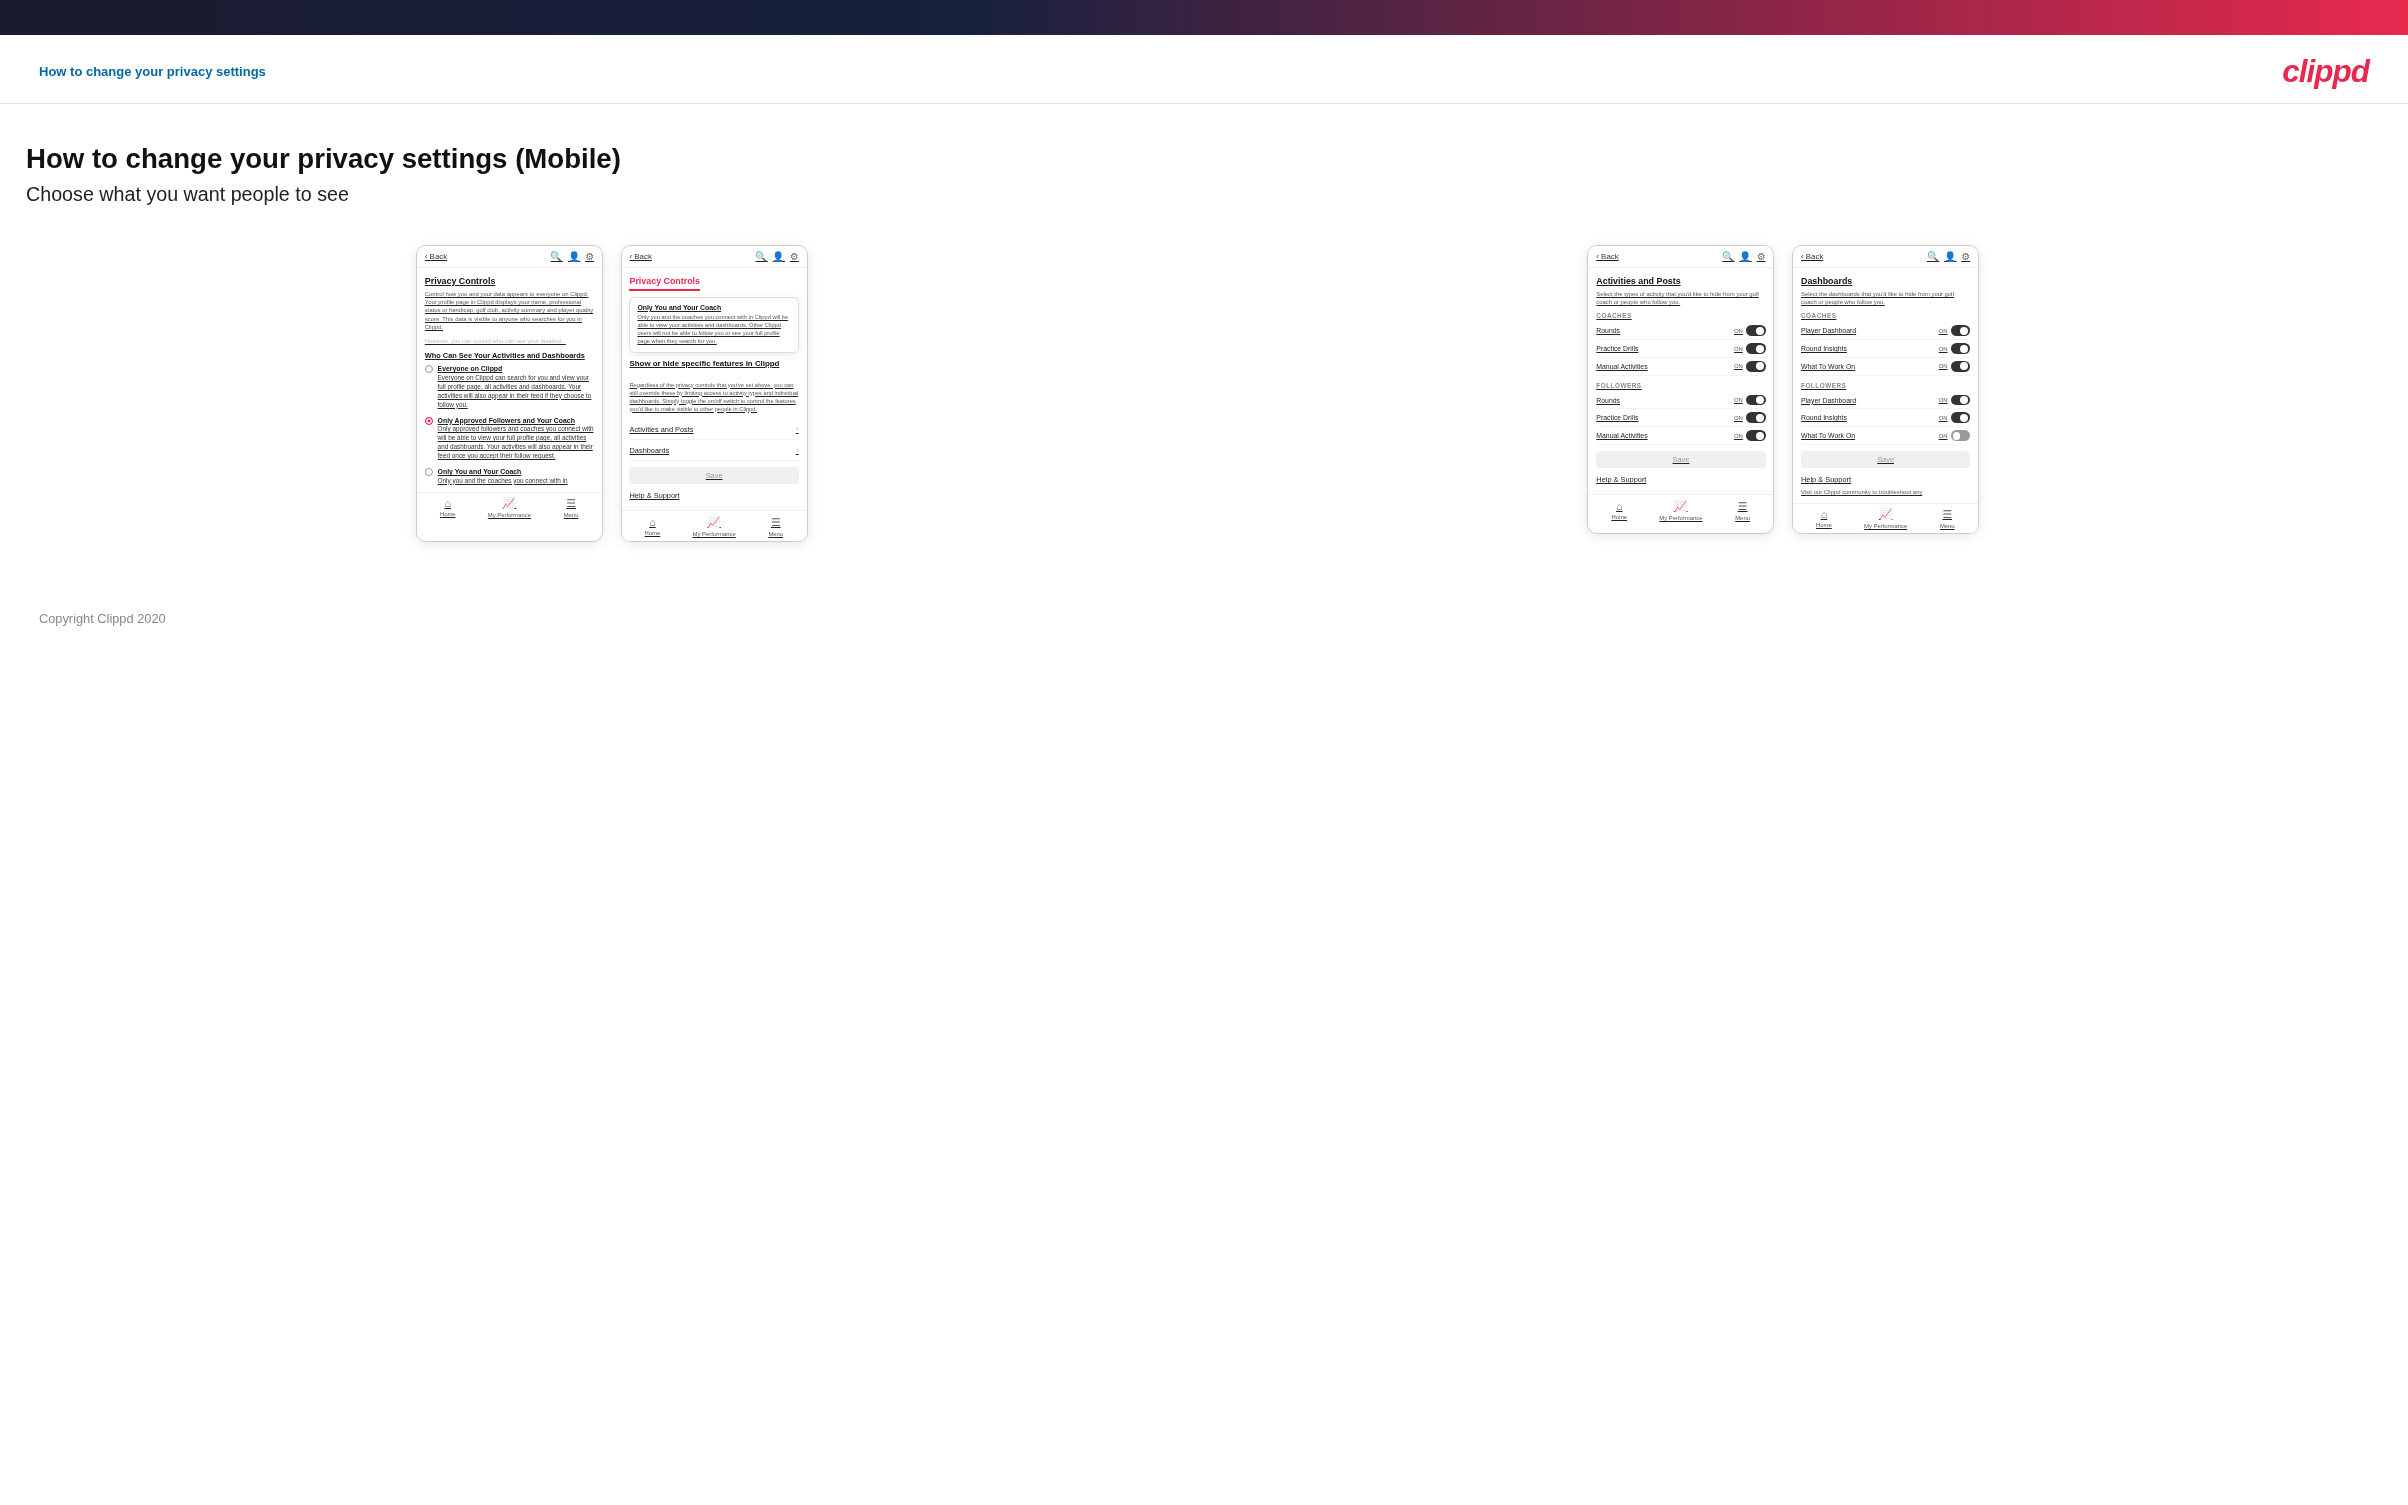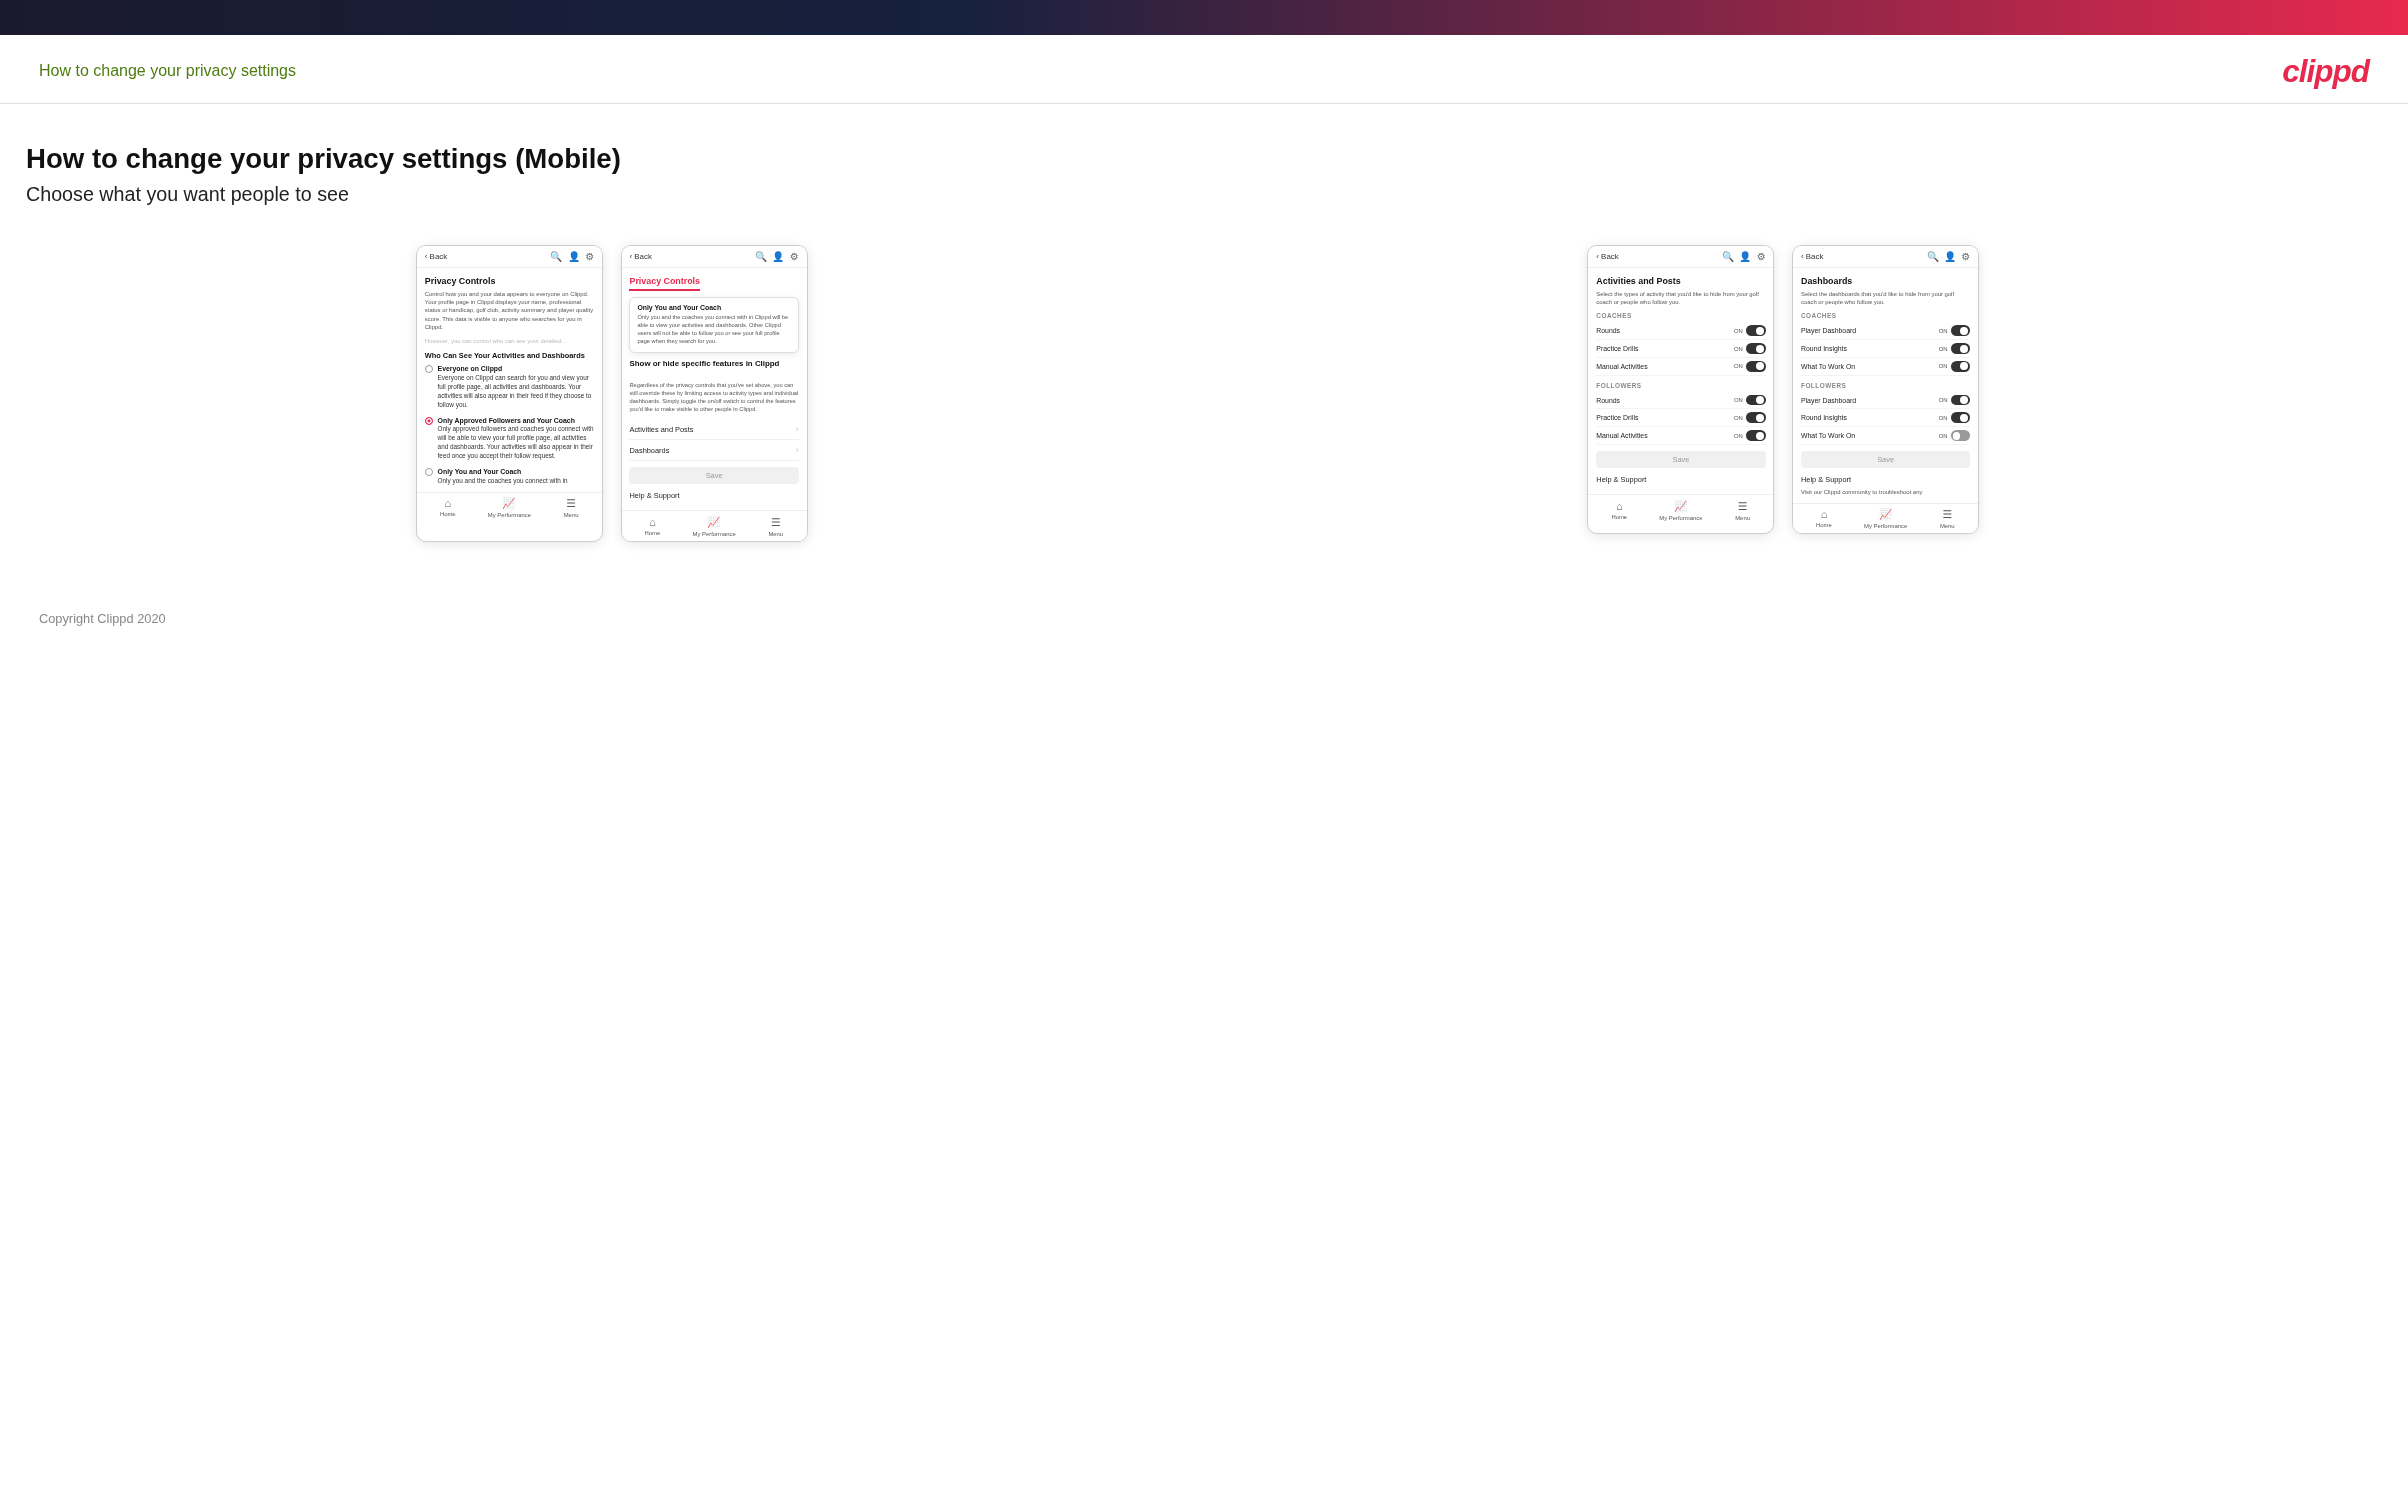--- a/index.html
+++ b/index.html
@@ -19,23 +19,23 @@
 
     
     .header {
       display: flex;
       align-items: center;
       justify-content: space-between;
       padding: 17.7px 39px 13.8px 39px;
       border-bottom: 1.5px solid #e0e0e0;
     }
     .header-title {
-      font-size: 16px;
-      color: #4d7c0f;
-      font-weight: 400;
+      font-size: 13px;
+      color: #0369a1;
+      font-weight: 700;
     }
     .logo {
       font-size: 31.5px;
       font-weight: 700;
       color: #e8294e;
       letter-spacing: -1px;
       font-style: italic;
     }
 
     
@@ -334,20 +334,21 @@
       flex: 1;
       display: flex;
       flex-direction: column;
       align-items: flex-start;
     }
     .half-inner {
       display: flex;
       flex-direction: column;
       align-items: flex-end;
       width: 100%;
+      text-decoration: underline;
     }
 
     .screenshots-pair {
       display: flex;
       gap: 17.7px;
       justify-content: center;
       width: 100%;
     }
   </style>
 </head>

